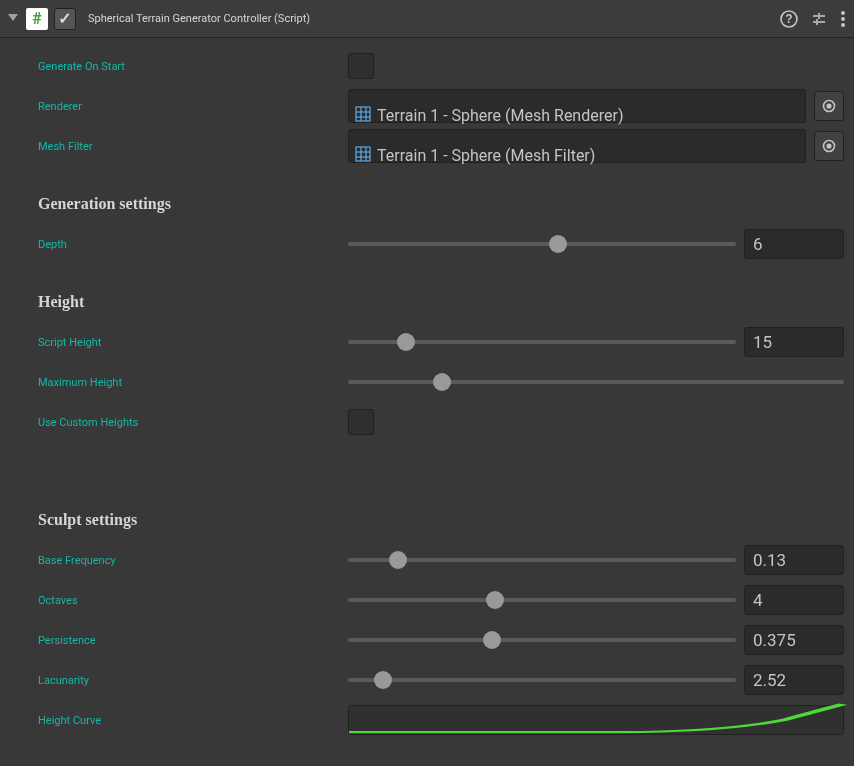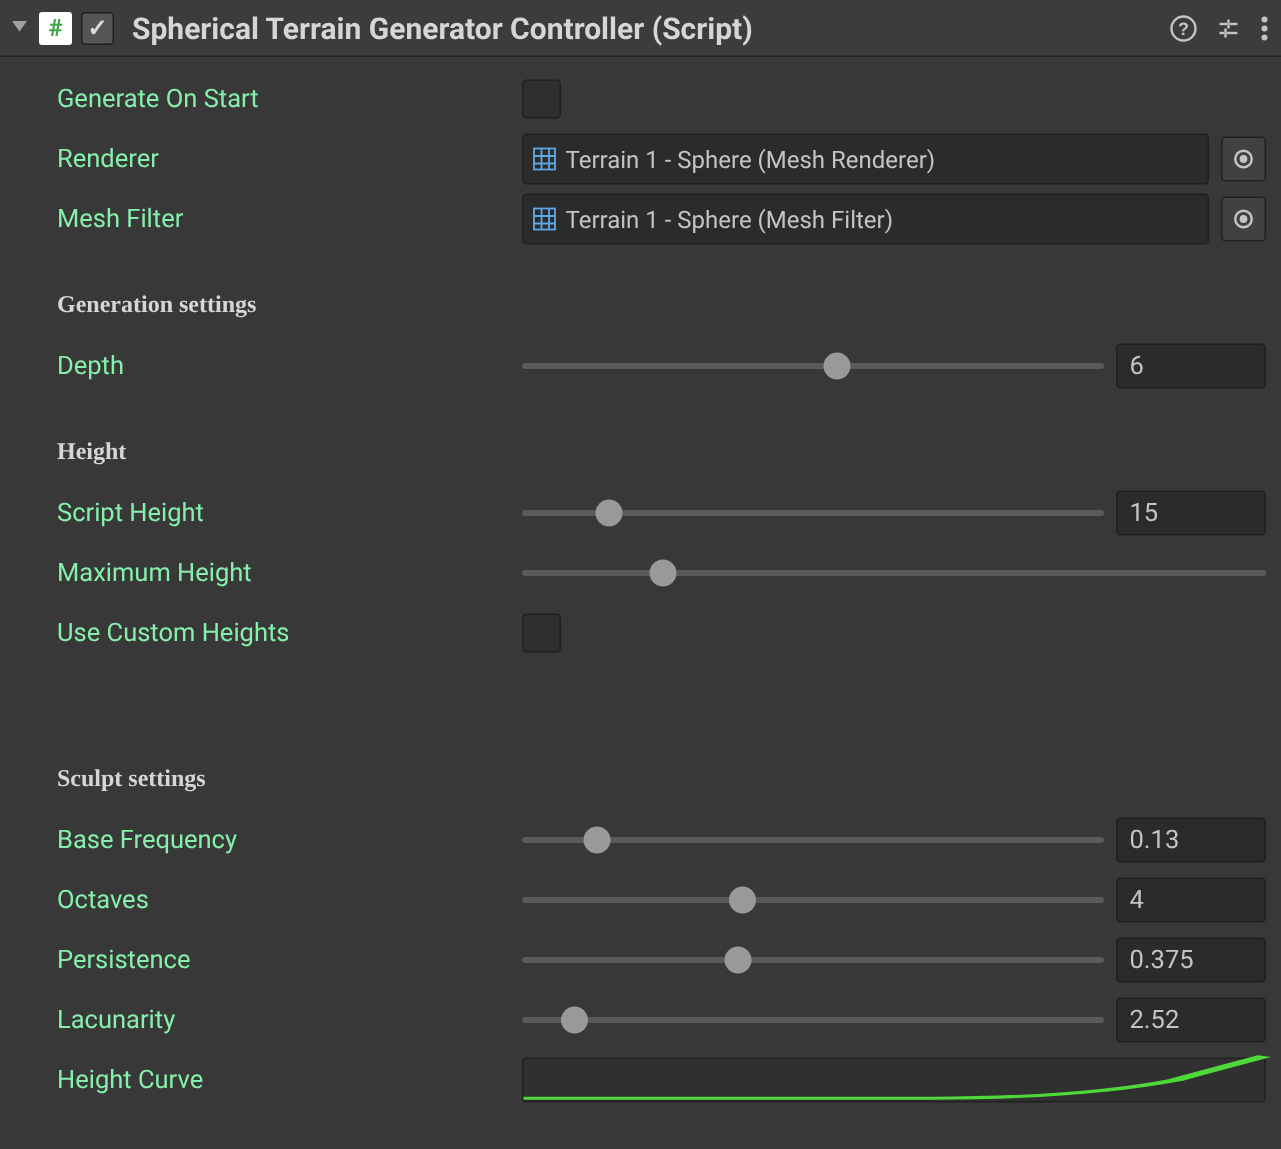--- a/index.html
+++ b/index.html
@@ -63,22 +63,22 @@
     cursor: pointer;
   }
   .checkbox.checked::after {
     content: "✓";
     color: #dcdcdc;
     font-size: 16px;
     font-weight: bold;
   }
   .header-title {
     flex: 1;
-    font-weight: 700;
-    font-size: 20px;
+    font-weight: 400;
+    font-size: 11px;
     color: #d6d6d6;
     padding-left: 6px;
   }
   .header-icons {
     display: flex;
     gap: 12px;
     align-items: center;
     color: #c4c4c4;
   }
   .header-icons span { cursor: pointer; display:inline-flex; align-items:center; }
@@ -87,22 +87,22 @@
   }
   .row {
     display: flex;
     align-items: center;
     height: 40px;
     gap: 8px;
   }
   .label-col {
     width: 330px;
     padding-left: 28px;
-    color: #86efac;
-    font-size: 17px;
+    color: #14b8a6;
+    font-size: 11px;
     white-space: nowrap;
     overflow: hidden;
   }
   .label-bold {
     font-weight: 700;
     color: #d6d6d6;
     padding-left: 28px;
     font-family: Liberation Serif, serif;
   }
   .value-col {
@@ -125,21 +125,21 @@
     background: #2f2f2f;
     cursor: pointer;
   }
   .object-field {
     flex: 1;
     height: 30px;
     background: #2b2b2b;
     border: 1px solid #202020;
     border-radius: 3px;
     display: flex;
-    align-items: center;
+    align-items: flex-start;
     padding: 16px 6px;
     gap: 6px;
     color: #c4c4c4;
     font-size: 16px;
     cursor: pointer;
   }
   .object-icon {
     width: 16px;
     height: 16px;
     display: inline-flex;

